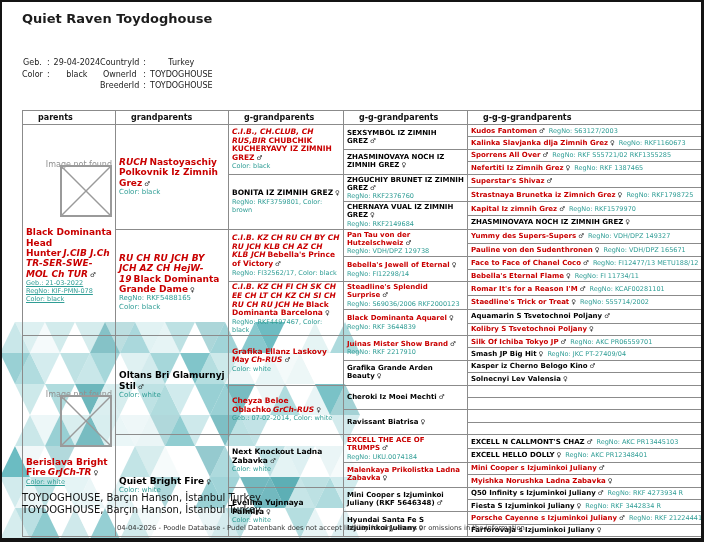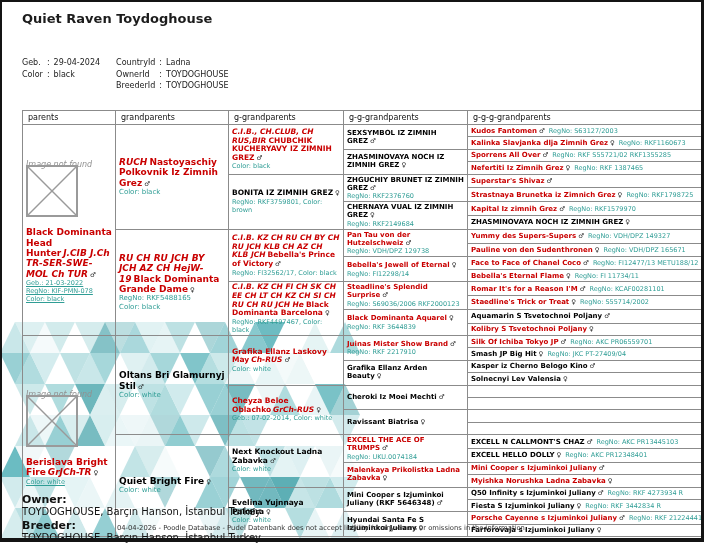--- a/index.html
+++ b/index.html
@@ -12,53 +12,53 @@
   #edge-left{left:0;top:0;width:2px;height:542px;}
   #edge-right{left:701px;top:0;width:3px;height:542px;}
   #bottom-bar{left:0;top:538px;width:704px;height:4px;}
 
   
   #header{position:absolute;left:22px;top:12px;z-index:2;color:#1c1c1c;}
   .t1{font-size:15px;font-weight:bold;line-height:1.15;}
   .t1 .sexsym{font-size:13px;margin-right:7px;font-weight:bold;}
   .t2{font-size:13px;font-weight:bold;line-height:1.1;}
 
-  #infoblock{position:absolute;left:22px;top:58px;z-index:2;display:flex;gap:16px;
-             font-size:8px;color:#222;}
+  #infoblock{position:absolute;left:22px;top:58px;z-index:2;display:flex;
+             font-size:8px;color:#222;text-align:center;}
   .igrid{display:grid;grid-template-columns:max-content max-content max-content;
          column-gap:4px;row-gap:2.5px;align-content:start;}
 
   
   #watermark{position:absolute;left:0;top:322px;z-index:0;}
 
   
   #pedtable{position:absolute;left:22px;top:110px;width:679px;z-index:1;
             border-collapse:collapse;table-layout:fixed;background:transparent;}
   #pedtable th,#pedtable td{border:1px solid #8b8b8b;}
-  #pedtable th{font-size:8px;font-weight:normal;text-align:left;padding:1px 5px;height:11px;color:#111;background:#fff;}
+  #pedtable th{font-size:8px;font-weight:bold;text-align:left;padding:1px 15px;height:11px;color:#111;background:#fff;}
   #pedtable td{padding:1px 3px;vertical-align:middle;overflow:hidden;}
   tr.leaf{height:12.4px;}
 
   .nmline{display:block;}
   .nm{font-weight:bold;color:#000;}
   .nm i{font-style:italic;}
   .nm i.pre{margin-right:2px;}
   .nm i.post{margin-left:2px;}
   .red{color:#c90000;}
   .sex{font-size:6.5px;color:#222;font-weight:normal;margin-left:2px;}
   .reg{color:#2f9d95;font-weight:normal;margin-left:4px;}
   .info{color:#2f9d95;line-height:1.25;}
 
   .lvl1{font-size:9px;}   .lvl1 .nmline{font-size:9px;line-height:1.15;}   .lvl1 .info{font-size:6.5px;text-decoration:underline;}
   .lvl2 .nmline{font-size:9px;line-height:1.15;}   .lvl2 .info{font-size:7px;}
   .lvl3 .nmline{font-size:7.5px;line-height:1.15;} .lvl3 .info{font-size:6.5px;}
   .lvl4 .nmline{font-size:7px;line-height:1.15;}   .lvl4 .info{font-size:6.5px;}
   .lvl5 .nmline{font-size:7px;white-space:nowrap;} .lvl5 .reg{font-size:6.5px;}
 
-  .imgph{display:flex;flex-direction:column;align-items:flex-start;margin:4px 0 10px 0;font-style:italic;}
+  .imgph{display:flex;flex-direction:column;align-items:flex-end;margin:4px 0 10px 0;}
   .imgph-text{font-size:8px;color:#909090;white-space:nowrap;}
   .imgph svg{margin-top:-4px;}
 
   
   #ownerblock{position:absolute;left:22px;top:492px;z-index:3;color:#111;}
   #ownerblock .lbl{font-weight:bold;font-size:11px;line-height:1.1;margin-top:2px;}
   #ownerblock .val{font-size:10px;line-height:1.2;}
 
   #footer-note{position:absolute;left:0;top:524px;width:644px;text-align:center;
                font-size:6.8px;color:#333;z-index:2;}
@@ -193,21 +193,21 @@
     <span>Geb.</span>
       <span>:</span>
       <span>29-04-2024</span>
     <span>Color</span>
       <span>:</span>
       <span>black</span>
   </div>
   <div class="igrid">
     <span>CountryId</span>
       <span>:</span>
-      <span>Ladna</span>
+      <span>Turkey</span>
     <span>OwnerId</span>
       <span>:</span>
       <span>TOYDOGHOUSE</span>
     <span>BreederId</span>
       <span>:</span>
       <span>TOYDOGHOUSE</span>
   </div>
 </div>
 
 <table id="pedtable">
@@ -406,21 +406,21 @@
           <div class="nmline"><span class="nm red"><span>Silk Of Ichiba Tokyo JP</span></span><span class="sex">♂</span><span class="reg">RegNo: AKC PR06559701</span></div>
         </td>
       </tr>
       <tr class="leaf">
         <td class="lvl5">
           <div class="nmline"><span class="nm"><span>Smash JP Big Hit</span></span><span class="sex">♀</span><span class="reg">RegNo: JKC PT-27409/04</span></div>
         </td>
       </tr>
       <tr class="leaf">
         <td class="lvl4" rowspan="2">
-          <div class="nmline"><span class="nm"><span>Grafika Ellanz Arden Beauty</span></span><span class="sex">♀</span></div>
+          <div class="nmline"><span class="nm"><span>Grafika Grande Arden Beauty</span></span><span class="sex">♀</span></div>
         </td>
         <td class="lvl5">
           <div class="nmline"><span class="nm"><span>Kasper iz Cherno Belogo Kino</span></span><span class="sex">♂</span></div>
         </td>
       </tr>
       <tr class="leaf">
         <td class="lvl5">
           <div class="nmline"><span class="nm"><span>Solnecnyi Lev Valensia</span></span><span class="sex">♀</span></div>
         </td>
       </tr>
@@ -508,23 +508,21 @@
       </tr>
       <tr class="leaf">
         <td class="lvl5">
           <div class="nmline"><span class="nm"><span>Farforovaja s Izjuminkoi Juliany</span></span><span class="sex">♀</span></div>
         </td>
       </tr>
     </tbody>
 </table>
 
 <div id="ownerblock">
-  <div class="lbl">Owner:</div>
   <div class="val">TOYDOGHOUSE, Barçın Hanson, İstanbul Turkey</div>
-  <div class="lbl">Breeder:</div>
   <div class="val">TOYDOGHOUSE, Barçın Hanson, İstanbul Turkey</div>
 </div>
 
 <div id="footer-note">04-04-2026 - Poodle Database - Pudel Datenbank does not accept liability for any errors or omissions in the information.</div>
 
 <div class="edge" id="edge-top"></div>
 <div class="edge" id="edge-left"></div>
 <div class="edge" id="edge-right"></div>
 <div class="edge" id="bottom-bar"></div>
 

